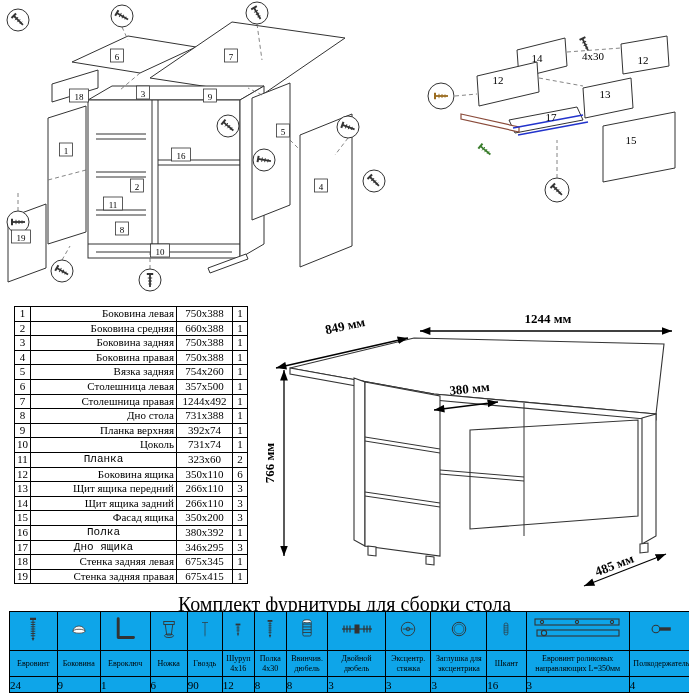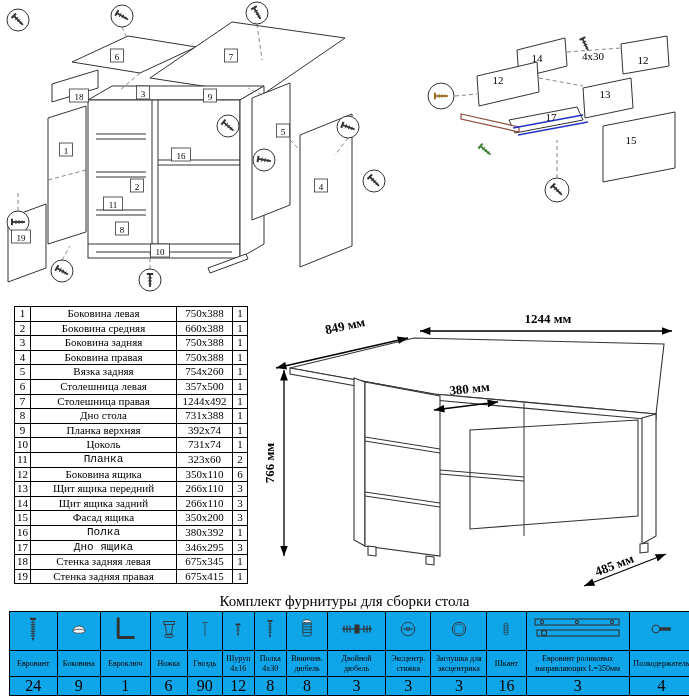--- a/index.html
+++ b/index.html
@@ -5,32 +5,32 @@
   * { margin:0; padding:0; box-sizing:border-box; }
   html,body { background:#fff; }
   body { width:689px; height:700px; font-family:"Liberation Serif",serif; color:#000; }
   #page { position:relative; width:689px; height:700px; background:#fff; overflow:hidden; }
   svg.abs { position:absolute; }
 
   
   #parts-table { position:absolute; left:14px; top:306px; border-collapse:collapse; table-layout:fixed; background:#fff; }
   #parts-table td { border:1px solid #000; font-size:11px; line-height:13.6px; padding:0 2px; white-space:nowrap; overflow:hidden; }
   .pt-num  { width:16px; text-align:center; }
-  .pt-name { width:146px; text-align:center; }
+  .pt-name { width:146px; text-align:right; }
   .pt-size { width:56px; text-align:center; }
   .pt-qty  { width:15px; text-align:center; }
   td.center { text-align:center;font-family:Liberation Mono, monospace; }
 
   
-  #hw-title { position:absolute; left:0; top:593px; width:689px; text-align:center; font-size:15px; }
+  #hw-title { position:absolute; left:0; top:593px; width:689px; text-align:center; font-size:20px; }
   #hw-table { position:absolute; left:9px; top:611px; width:685px; border-collapse:collapse; table-layout:fixed; background:#0ea5e9; }
   #hw-table td { border:1px solid #000; overflow:hidden; }
   .hw-icon-cell { height:38px; text-align:center; vertical-align:middle; }
   .hw-name-cell { font-size:8px; text-align:center; vertical-align:middle; height:26px; line-height:1.15; padding:1px; word-wrap:break-word; }
-  .hw-qty-cell  { font-size:16px; text-align:center; vertical-align:middle; height:16px; }
+  .hw-qty-cell  { font-size:11px; vertical-align:middle; height:16px; }
 
   
   .lbl-boxed { font-family:"Liberation Serif",serif; font-size:9px; text-anchor:middle; fill:#000; }
   .lbl-plain { font-family:"Liberation Serif",serif; font-size:11px; text-anchor:middle; fill:#000; }
   .dim-text  { font-family:"Liberation Serif",serif; font-size:13px; font-weight:bold; text-anchor:middle; fill:#000; }
 </style>
 </head>
 <body>
 
 <svg width="0" height="0" style="position:absolute" aria-hidden="true">

